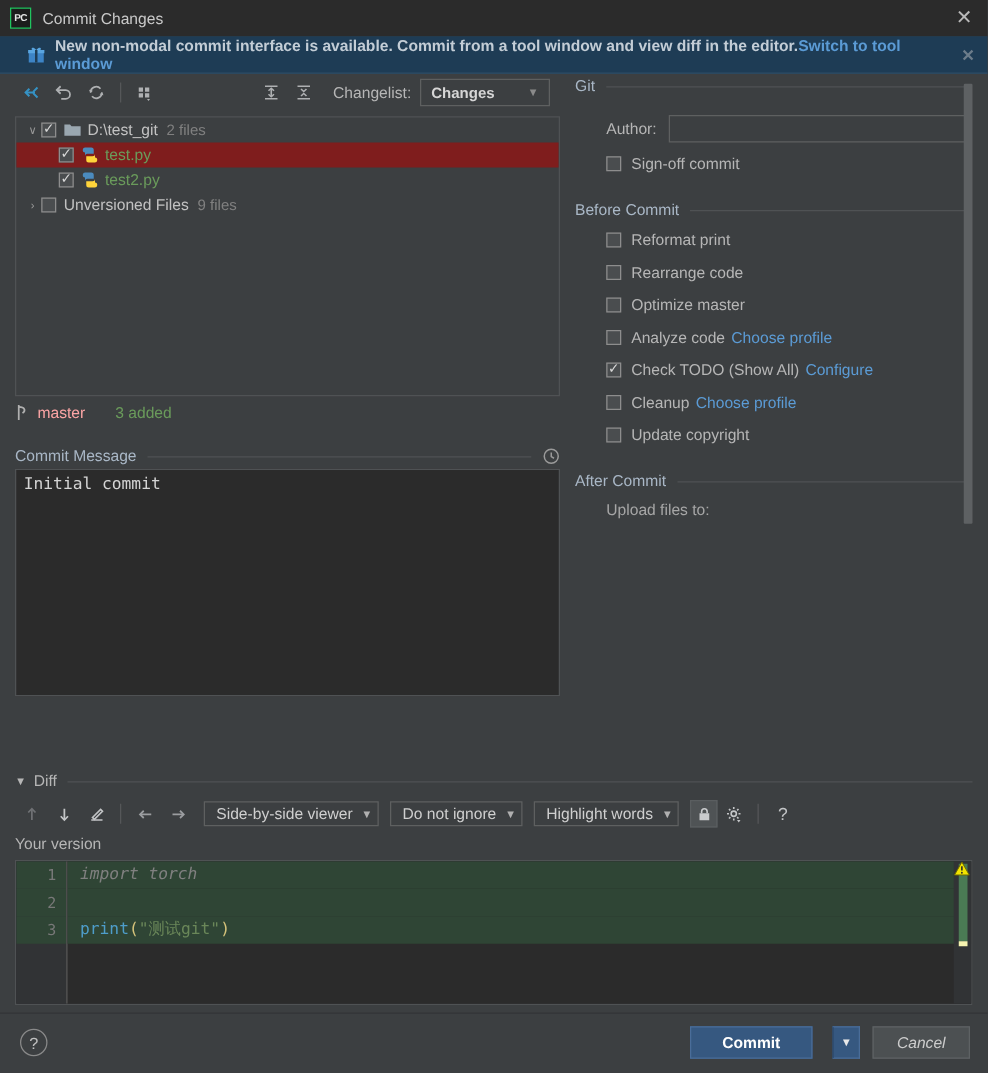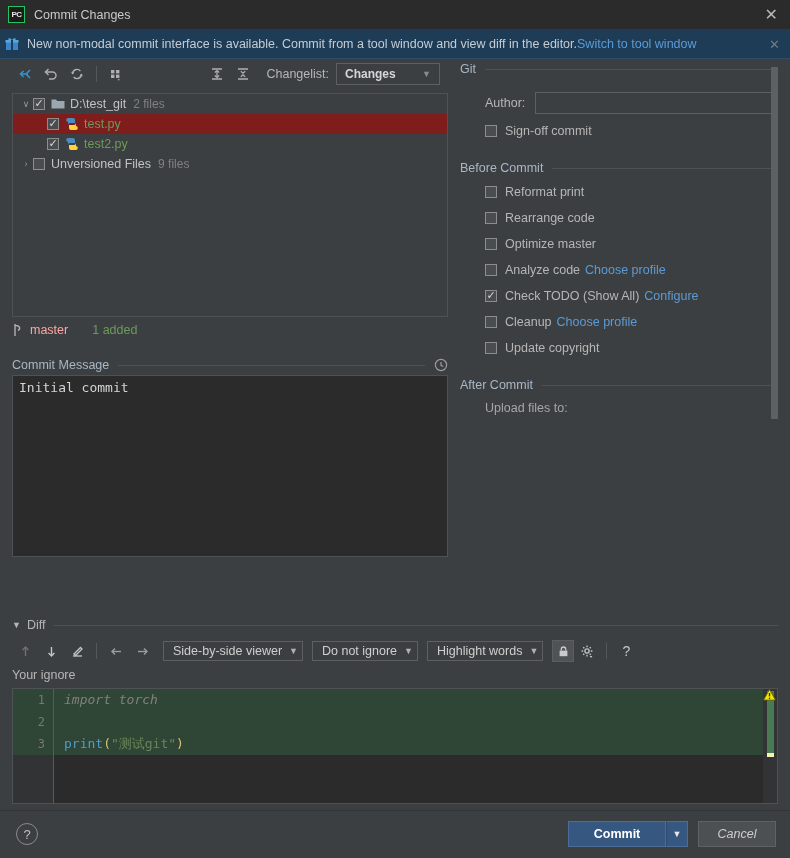--- a/index.html
+++ b/index.html
@@ -27,21 +27,21 @@
   .pc-logo span { font-size:8px; font-weight:bold; color:#e6e6e6; letter-spacing:-0.5px; line-height:1; }
   .titlebar .title { font-size:12.5px; color:#c9c9c9; }
   .titlebar .winclose {
     position:absolute; right:12px; top:50%; transform:translateY(-50%);
     font-size:16px; color:#b9b9b9; line-height:1; cursor:default;
   }
 
   
   .notif {
     height:30px; background:#1e3c55; border-bottom:1px solid #2f4d66;
-    display:flex; align-items:center; padding:0 5px; position:relative;
+    display:flex; align-items:center; padding:0 22px; position:relative;font-weight:bold;
   }
   .gift-ic { width:14px; height:14px; margin-right:8px; flex:0 0 auto; }
   .notif-text { font-size:12.5px; color:#c3cdd6; }
   .notif-link { color:#5b9bd5; cursor:pointer; }
   .notif-close {
     position:absolute; right:10px; top:50%; transform:translateY(-50%);
     color:#6c7c8a; font-size:13px; line-height:1;
   }
 
   
@@ -164,21 +164,21 @@
   .marker-yellow { position:absolute; right:3px; top:64px; width:7px; height:4px; background:#f5f3b0; }
   .warn-tri { position:absolute; right:1px; top:0px; width:13px; height:12px; }
 
   
   .bottombar { position:absolute; left:0; right:0; bottom:0; height:48px; }
   .helpbtn {
     position:absolute; left:16px; top:13px; width:22px; height:22px; border-radius:50%;
     border:1px solid #8a8a8a; color:#c0c0c0; font-size:13px;
     display:flex; align-items:center; justify-content:center;
   }
-  .commitgrp { position:absolute; right:102px; top:11px; display:flex; }
+  .commitgrp { position:absolute; right:102px; top:11px; display:flex;gap:16px; }
   .commitbtn {
     height:26px; min-width:98px; background:#365880; border:1px solid #4a6d99;
     color:#ffffff; font-size:12.5px; font-weight:bold;
     display:flex; align-items:center; justify-content:center;
   }
   .commitarrow {
     width:22px; height:26px; background:#365880; border:1px solid #4a6d99; border-left:1px solid #2d4a6e;
     display:flex; align-items:center; justify-content:center; color:#e8e8e8; font-size:9px;
   }
   .cancelbtn {
@@ -305,21 +305,21 @@
         <span class="cnt">9 files</span>
       </div>
     </div>
 
     <div class="branchrow">
       <svg class="br-ic" viewBox="0 0 12 14">
         <path d="M3 1 V13" stroke="#b0b0b0" stroke-width="1.4" fill="none"></path>
         <path d="M3 2.5 C8 2.5 8.8 5.5 6 7.5" stroke="#b0b0b0" stroke-width="1.4" fill="none"></path>
       </svg>
       <span class="br-name">master</span>
-      <span class="br-added">1 added</span>
+      <span class="br-added">3 added</span>
     </div>
 
     <div class="cm-header">
       <span class="lbl">Commit Message</span>
       <span class="ln"></span>
       <svg class="clock" viewBox="0 0 14 14">
         <circle cx="7" cy="7" r="5.6" fill="none" stroke="#9a9a9a" stroke-width="1.2"></circle>
         <path d="M7 4 V7.3 L9.2 8.6" fill="none" stroke="#9a9a9a" stroke-width="1.2"></path>
       </svg>
     </div>
@@ -455,21 +455,21 @@
       <svg width="15" height="15" viewBox="0 0 15 15">
         <circle cx="7" cy="7" r="2.1" fill="none" stroke="#c3c5c7" stroke-width="1.3"></circle>
         <path d="M7 1.6 V3.2 M7 10.8 V12.4 M1.6 7 H3.2 M10.8 7 H12.4 M3.2 3.2 L4.3 4.3 M9.7 9.7 L10.8 10.8 M10.8 3.2 L9.7 4.3 M4.3 9.7 L3.2 10.8" stroke="#c3c5c7" stroke-width="1.3"></path>
         <path d="M9.6 12 L12.4 12 L11 14 Z" fill="#c3c5c7"></path>
       </svg>
     </div>
     <div class="dt-sep"></div>
     <div class="dt-btn" style="color:#c3c5c7;font-size:14px;">?</div>
   </div>
 
-  <div class="yourver">Your ignore</div>
+  <div class="yourver">Your version</div>
 
   <div class="codewrap">
     <div class="gutter">
       <div class="gl ins">1</div>
       <div class="gl ins">2</div>
       <div class="gl ins">3</div>
     </div>
     <div class="codearea">
       <div class="cline ins"><span class="tok-unused">import torch</span></div>
       <div class="cline ins"><span></span></div>

